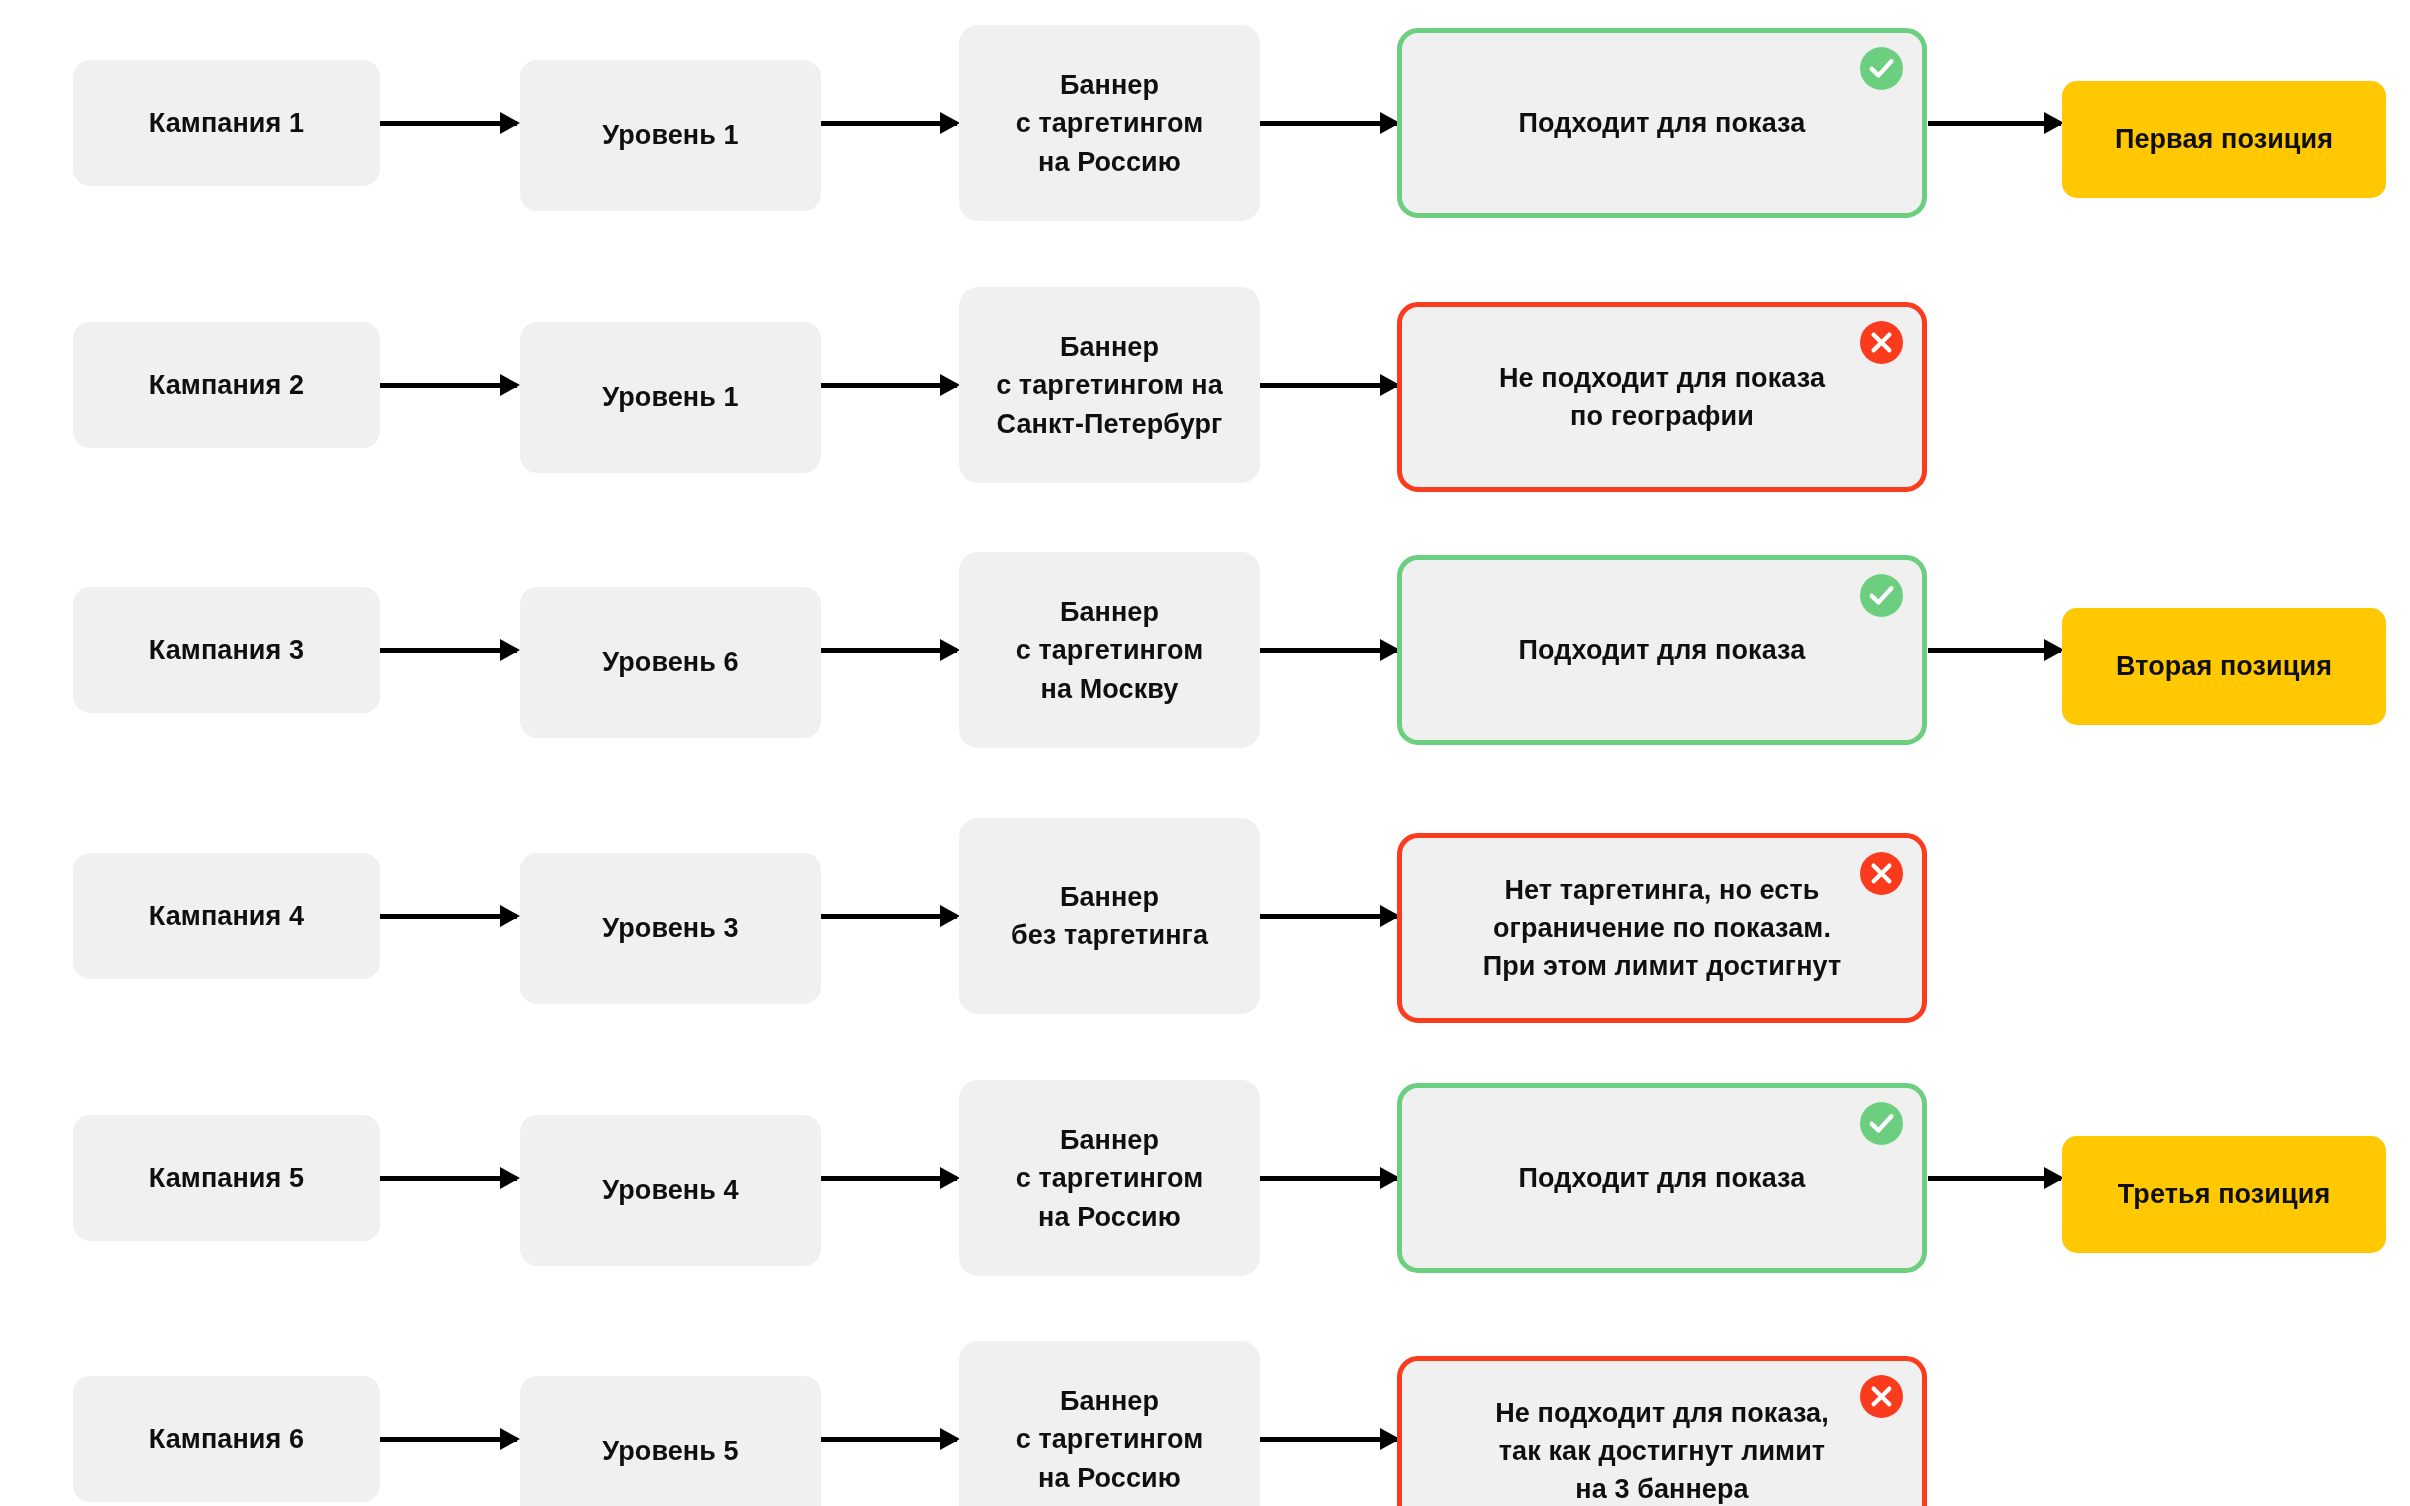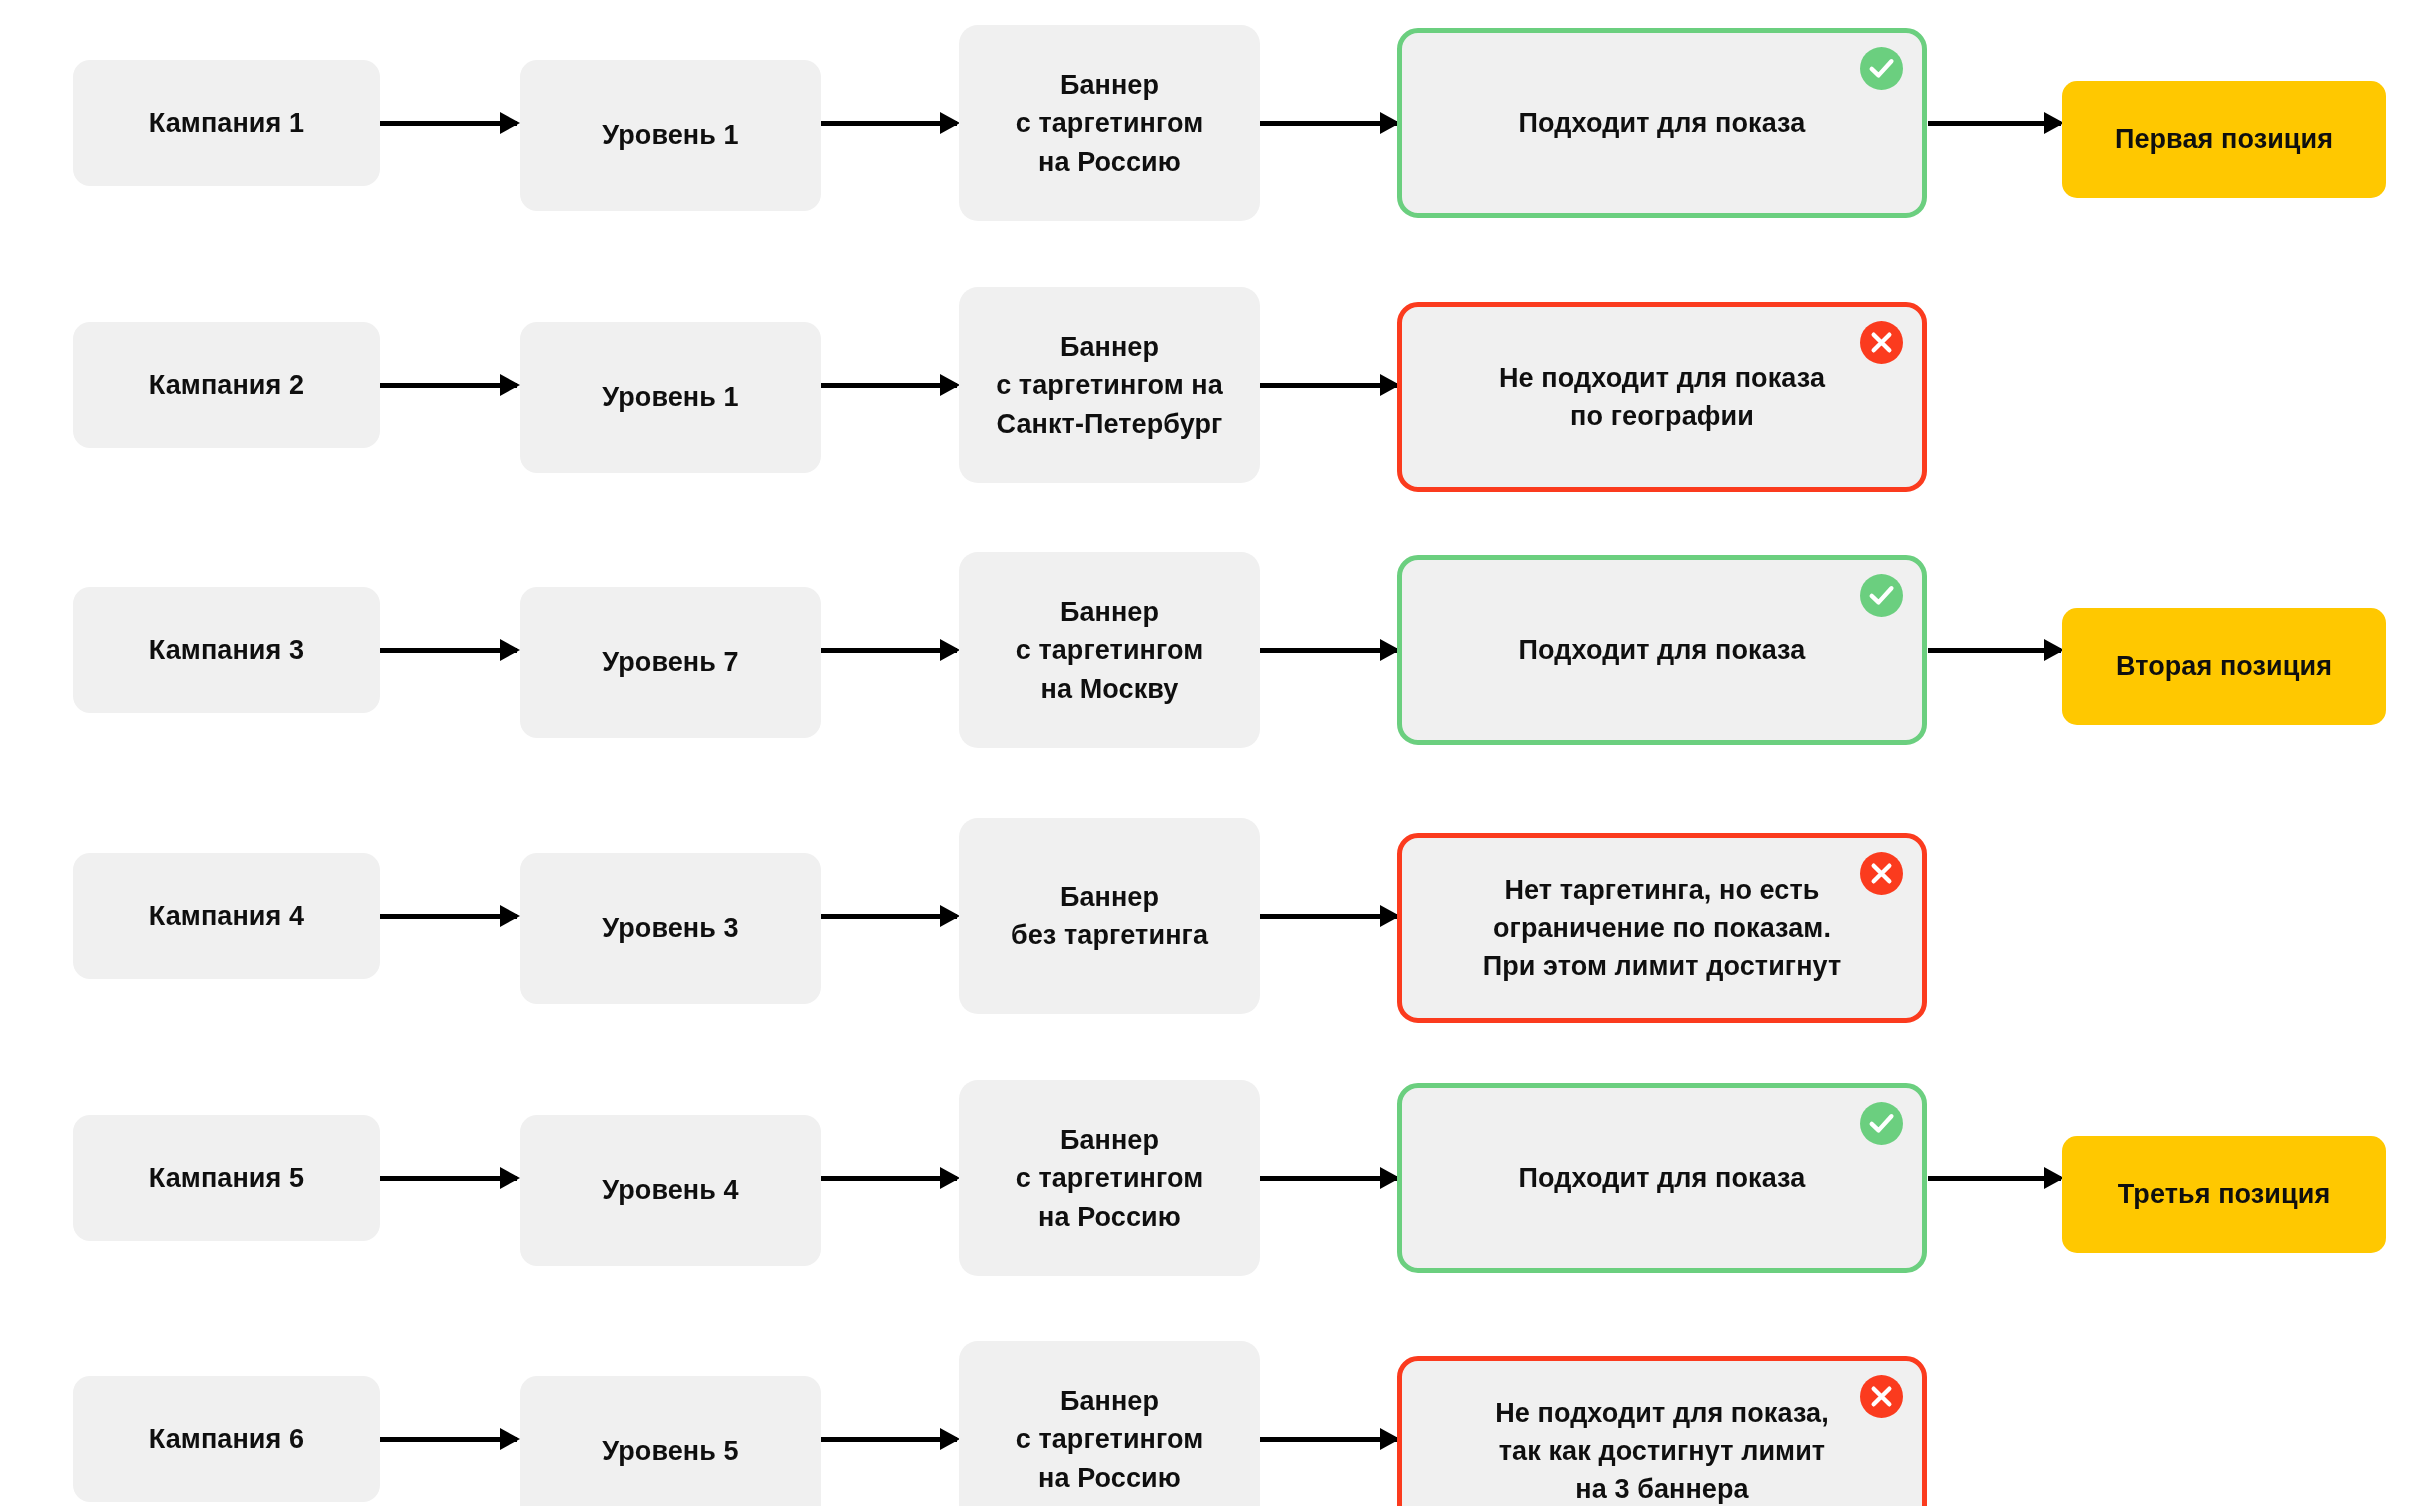--- a/index.html
+++ b/index.html
@@ -162,21 +162,21 @@
       <div class="arrow a3"></div>
       <div class="box col-verdict fail"><span>Не подходит для показа
 по географии</span><span class="badge"><svg viewBox="0 0 46 46" xmlns="http://www.w3.org/2000/svg">
             <circle cx="23" cy="23" r="23" fill="#FB3B1E"></circle>
             <path d="M14.6 14.6 L31.4 31.4 M31.4 14.6 L14.6 31.4" fill="none" stroke="#ffffff" stroke-width="4.6" stroke-linecap="round"></path>
           </svg></span></div>
     </div>
     <div class="row" style="top: 542px;">
       <div class="box col-campaign">Кампания 3</div>
       <div class="arrow a1"></div>
-      <div class="box col-level">Уровень 7</div>
+      <div class="box col-level">Уровень 6</div>
       <div class="arrow a2"></div>
       <div class="box col-banner">Баннер
 с таргетингом
 на Москву</div>
       <div class="arrow a3"></div>
       <div class="box col-verdict ok"><span>Подходит для показа</span><span class="badge"><svg viewBox="0 0 46 46" xmlns="http://www.w3.org/2000/svg">
             <circle cx="23" cy="23" r="23" fill="#6BCF7F"></circle>
             <path d="M12.5 23.4 L19.8 30.4 L33.6 15.2" fill="none" stroke="#ffffff" stroke-width="4.6" stroke-linecap="round" stroke-linejoin="round"></path>
           </svg></span></div>
       <div class="arrow a4"></div>

